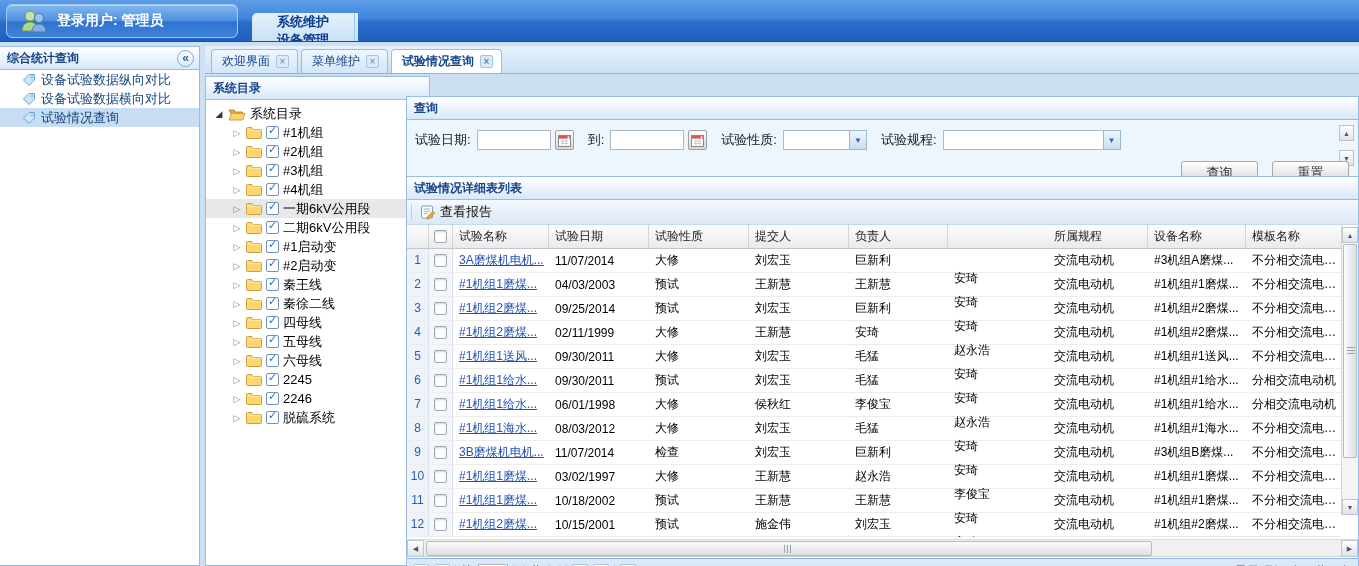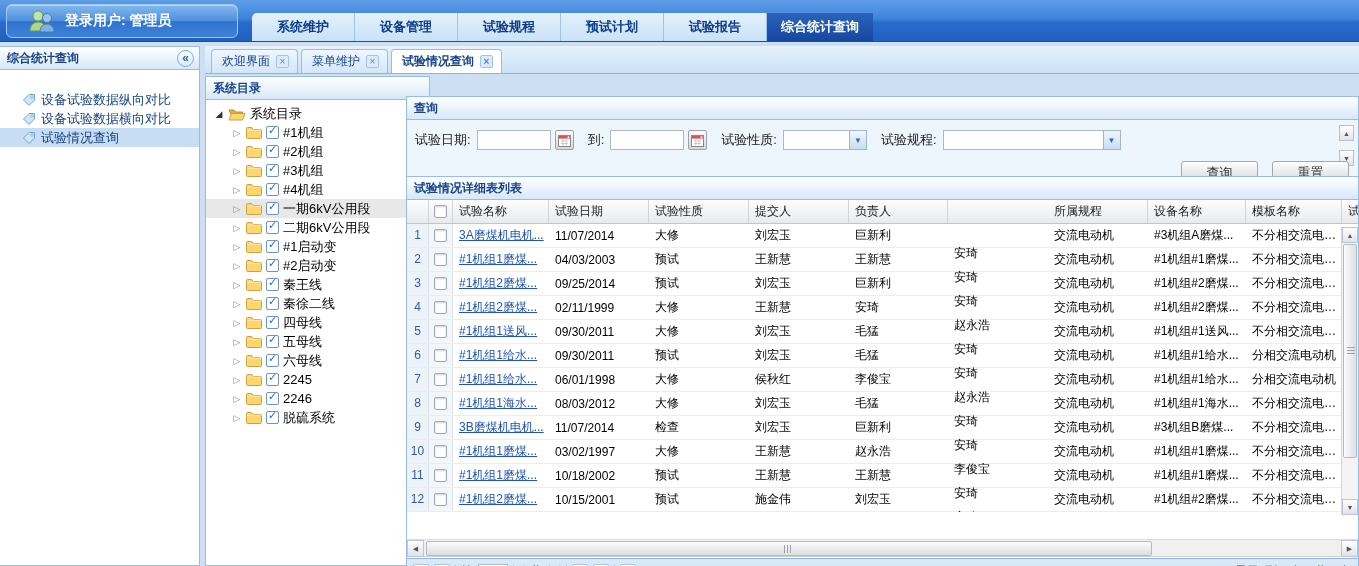--- a/index.html
+++ b/index.html
@@ -15,29 +15,30 @@
   .topbar {
     position:absolute; left:0; top:0; width:1359px; height:42px;
     background:linear-gradient(#5e9de6 0%, #3f84dd 45%, #2a6ccb 55%, #1f5fc0 100%);
     border-bottom:1px solid #1a4e9e;
   }
   .userbox {
     position:absolute; left:6px; top:4px; width:232px; height:34px;
     border:1px solid #9fc8f2; border-radius:6px;
     background:linear-gradient(#85b9ef 0%, #4d8ede 50%, #2f73cf 52%, #3d82da 100%);
     box-shadow:inset 0 1px 0 rgba(255,255,255,.45);
-    display:flex; align-items:center; gap:8px; padding-left:20px;
+    display:flex; align-items:center; gap:8px; padding-left:12px;
     color:#fff; font-size:14px; font-weight:bold;
   }
   .navstrip {
     position:absolute; left:252px; bottom:0; height:28px;
     display:flex; align-items:stretch;
     background:linear-gradient(#e3f1fc,#c9e2f7);
     border-radius:5px 0 0 0;
     overflow:hidden;
+    flex-direction:column;
   }
   .navitem {
     width:103px; display:flex; align-items:center; justify-content:center;
     color:#0b3b8c; font-size:13px; font-weight:bold;
     border-right:1px solid #9ec4ea; cursor:pointer;
   }
   .navitem.active {
     width:auto; padding:0 14px;
     background:linear-gradient(#2a63bd,#16479e);
     color:#fff; border-right:none;
@@ -272,21 +273,21 @@
         <span>综合统计查询</span>
       </div>
     </div>
 </div>
 
 <div class="sidebar">
   <div class="panel-header">
     <span>综合统计查询</span>
     <span class="collapse-btn">«</span>
   </div>
-  <div style="padding-top:20px;">
+  <div style="padding-top:0;">
 
       <div class="side-item">
         <svg width="14" height="14" viewBox="0 0 14 14">
           <path d="M1.5 7 L7 1.5 H12.5 V7 L7 12.5 Z" fill="#cfe6f8" stroke="#6ea3d8"></path>
           <circle cx="10" cy="4" r="1.2" fill="#fff" stroke="#6ea3d8" stroke-width="0.8"></circle>
         </svg>
         <span>设备试验数据纵向对比</span>
       </div>
 
       <div class="side-item">
@@ -580,20 +581,29 @@
   <div class="q-buttons">
     <button class="btn">查询</button>
     <button class="btn">重置</button>
   </div>
 </div>
 
 <div class="gridpanel">
   <div class="panel-header">
     <span>试验情况详细表列表</span>
   </div>
+  <div class="toolbar">
+    <span class="tb-sep"></span>
+    <svg width="16" height="16" viewBox="0 0 16 16">
+      <rect x="1.5" y="2" width="11" height="12" rx="1" fill="#fff" stroke="#7a9cc6"></rect>
+      <path d="M3.5 5 h7 M3.5 7.3 h7 M3.5 9.6 h4.5" stroke="#9ab4d4" stroke-width="1"></path>
+      <path d="M7.5 12.5 L12.8 7.2 l2 2 -5.3 5.3 -2.6 .6z" fill="#f5a623" stroke="#c77d1d" stroke-width="0.7"></path>
+    </svg>
+    <span class="view-report">查看报告</span>
+  </div>
   <div class="grid-header">
     <span class="gc c-num"></span>
     <span class="gc c-cb">
         <span class="row-cb"></span>
       </span>
     <span class="gc c1">试验名称</span>
     <span class="gc c2">试验日期</span>
     <span class="gc c3">试验性质</span>
     <span class="gc c4">提交人</span>
     <span class="gc c5">负责人</span>

